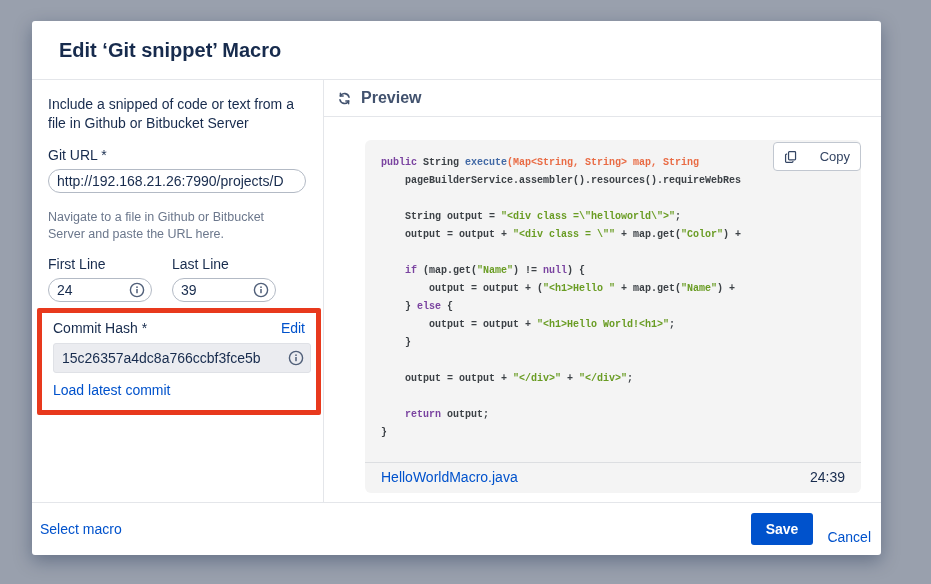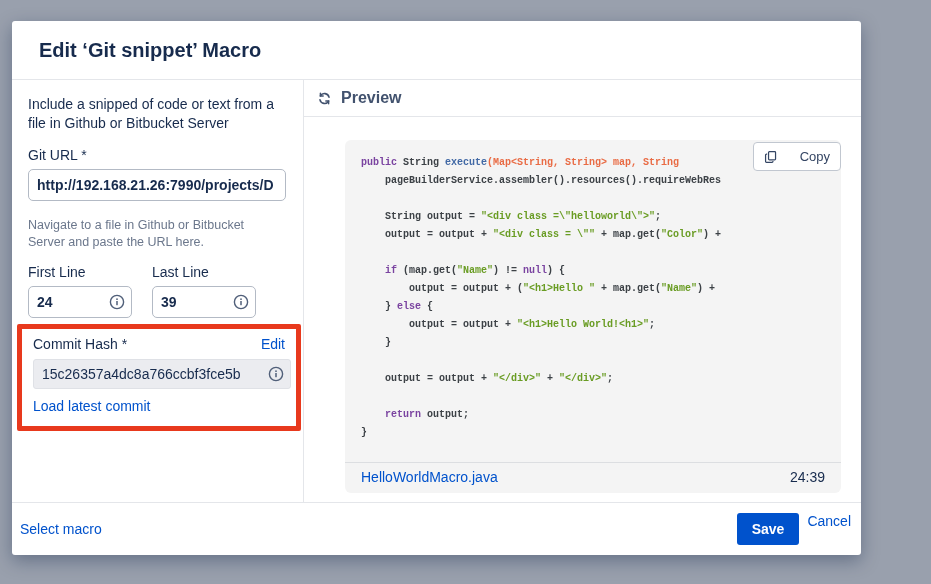--- a/index.html
+++ b/index.html
@@ -9,37 +9,37 @@
     --code-string:#699c23; --code-plain:#3c4146; --code-bg:#f4f4f4;
   }
   *{box-sizing:border-box}
   html,body{margin:0;padding:0}
   body{
     width:931px;height:584px;position:relative;overflow:hidden;
     background:var(--backdrop);
     font-family:"Liberation Sans", sans-serif;
   }
   .modal{
-    position:absolute;left:12px;top:21px;width:849px;height:534px;
+    position:absolute;left:32px;top:21px;width:849px;height:534px;
     background:#fff;border-radius:3px;box-shadow:0 6px 18px rgba(9,30,66,.35);
     display:flex;flex-direction:column;
   }
   .modal-header{flex:none;height:59px;display:flex;align-items:center;
     padding:0 27px;border-bottom:1px solid #e4e6ea}
   .modal-title{font-size:20px;font-weight:600;color:var(--text-primary)}
   .modal-body{flex:1;display:flex;min-height:0}
   
   .left-panel{flex:none;width:292px;border-right:1px solid #e4e6ea;
     padding:15px 14px 0 16px;color:var(--text-primary)}
   .intro{font-size:14px;line-height:19px;margin:0 0 14px;max-width:256px}
   .field-label{font-size:14px;color:var(--text-primary);margin-bottom:6px}
   .text-input{
-    width:258px;height:32px;border:1px solid #b3bac5;border-radius:5px;
+    width:258px;height:24px;border:1px solid #b3bac5;border-radius:13px;
     padding:0 8px;font-size:14px;color:var(--text-primary);
-    font-family:"Liberation Sans", sans-serif;background:#fff;outline:none;font-weight:bold;
+    font-family:"Liberation Sans", sans-serif;background:#fff;outline:none;
   }
   .help-text{font-size:12.5px;line-height:17px;color:var(--text-secondary);
     margin:16px 0 13px;max-width:240px}
   .lines-row{display:flex;gap:20px;margin-bottom:4px}
   .line-field{width:104px}
   .input-wrap{position:relative;width:104px}
   .input-wrap .text-input{width:100%;padding-right:26px}
   .info-badge{position:absolute;right:7px;top:50%;transform:translateY(-50%);
     width:16px;height:16px;display:inline-flex}
   
@@ -78,21 +78,21 @@
     border:1px solid #c1c7d0;border-radius:4px;display:flex;align-items:center;
     gap:22px;padding:0 10px;font-size:13px;color:#344563;cursor:pointer;
     font-family:"Liberation Sans", sans-serif}
   .code-footer{flex:none;border-top:1px solid #dcdee1;display:flex;
     justify-content:space-between;align-items:center;padding:6px 16px 8px;
     font-size:14px}
   .code-footer .range{color:var(--text-primary)}
   
   .modal-footer{flex:none;height:53px;border-top:1px solid #e4e6ea;
     display:flex;align-items:center;justify-content:space-between;padding:0 8px}
-  .footer-actions{display:flex;align-items:flex-start;gap:8px;padding-right:2px}
+  .footer-actions{display:flex;align-items:flex-end;gap:14px;padding-right:2px}
   .save-btn{background:var(--accent-blue);color:#fff;border:none;border-radius:3px;
     font-size:14px;font-weight:600;padding:8px 15px;cursor:pointer;
     font-family:"Liberation Sans", sans-serif}
   svg{display:block}
 </style>
 </head>
 <body>
 
 <div class="modal">
 

